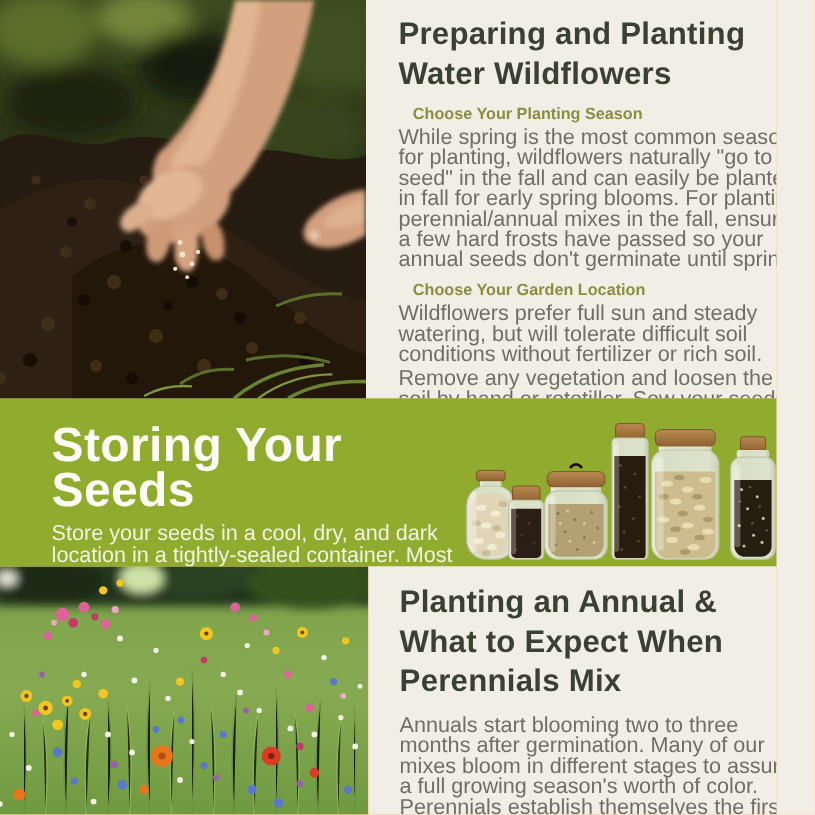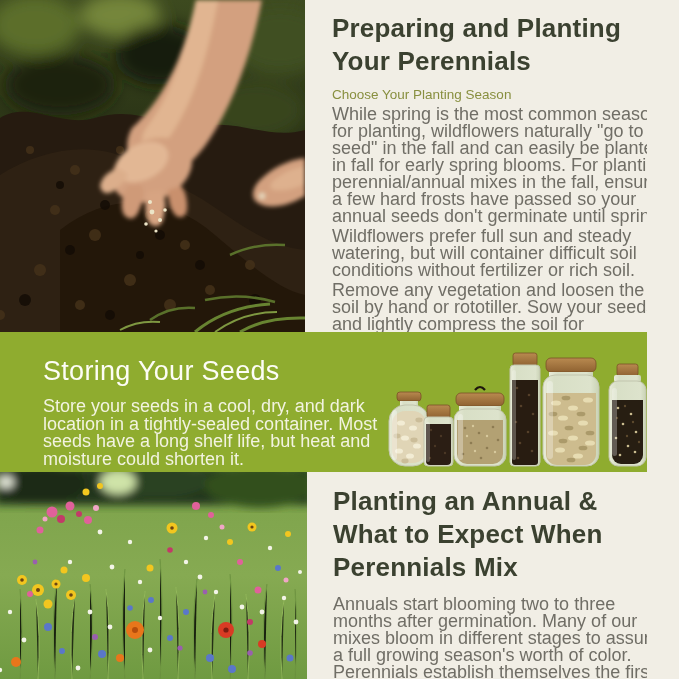--- a/index.html
+++ b/index.html
@@ -12,26 +12,26 @@
   .panel-top { position:absolute; left:305px; top:0; width:374px; height:332px; background:#f1eee5;
                padding:12px 12px 0 27px; overflow:hidden; }
   .band { position:absolute; left:0; top:332px; width:679px; height:140px; background:#8fac2f; overflow:hidden; }
   .photo-bottom { position:absolute; left:0; top:472px; width:307px; height:207px; overflow:hidden; }
   .panel-bottom { position:absolute; left:307px; top:472px; width:372px; height:207px; background:#f1eee5;
                   padding:13px 12px 0 26px; overflow:hidden; }
 
   
   .h1 { font-size:26px; line-height:33px; font-weight:bold; color:#3b4130; letter-spacing:.2px; }
   .h1 span { display:block; }
-  .subhead { font-size:13.5px; line-height:16px; font-weight:normal; color:#888f3f; margin-top:9px; }
+  .subhead { font-size:13.5px; line-height:16px; font-weight:bold; color:#888f3f; margin-top:9px;margin-left:12px; }
   .body { font-size:18px; line-height:17px; color:#706e66; margin-top:3px; }
   .panel-top .h1 { margin-bottom:1px; }
 
   .band-inner { position:absolute; left:43px; top:20px; width:335px; }
-  .band-title { font-size:27px; line-height:38px; font-weight:normal; color:#fdfdf6; letter-spacing:.3px; }
+  .band-title { font-size:40px; line-height:38px; font-weight:bold; color:#fdfdf6; letter-spacing:.3px; }
   .band-body { font-size:18px; line-height:17.5px; color:#f2f3e0; margin-top:8px; }
 
   .jars { position:absolute; right:18px; bottom:2px; width:278px; height:122px; }
 
   svg { display:block; }
 </style>
 </head>
 <body>
 
 <div class="page">
@@ -140,28 +140,29 @@
       <g stroke="#89a748" stroke-width="2" fill="none" opacity="0.9">
         <path d="M215,332 q28,-20 62,-20"></path>
           <path d="M120,330 q18,-10 40,-8"></path>
       </g>
     </svg>
   </div>
 
   <div class="panel-top">
     <div class="h1">
       <span>Preparing and Planting</span>
-      <span>Your Perennials</span>
+      <span>Water Wildflowers</span>
     </div>
     <div>
       <div class="subhead">Choose Your Planting Season</div>
       <div class="body">While spring is the most common season for planting, wildflowers naturally "go to seed" in the fall and can easily be planted in fall for early spring blooms. For planting perennial/annual mixes in the fall, ensure a few hard frosts have passed so your annual seeds don't germinate until spring.</div>
     </div>
     <div>
-      <div class="body">Wildflowers prefer full sun and steady watering, but will container difficult soil conditions without fertilizer or rich soil.</div>
+      <div class="subhead">Choose Your Garden Location</div>
+      <div class="body">Wildflowers prefer full sun and steady watering, but will tolerate difficult soil conditions without fertilizer or rich soil.</div>
     </div>
     <div>
       <div class="body">Remove any vegetation and loosen the soil by hand or rototiller. Sow your seeds, and lightly compress the soil for protection from birds and wind. Water as needed.</div>
     </div>
   </div>
 
   <div class="band">
     <div class="band-inner">
       <div class="band-title">Storing Your Seeds</div>
       <div class="band-body">Store your seeds in a cool, dry, and dark location in a tightly-sealed container. Most seeds have a long shelf life, but heat and moisture could shorten it.</div>

